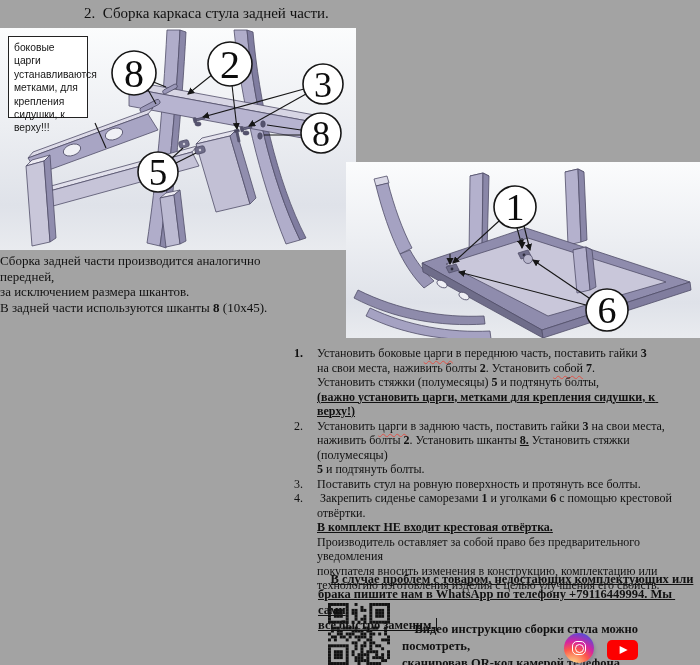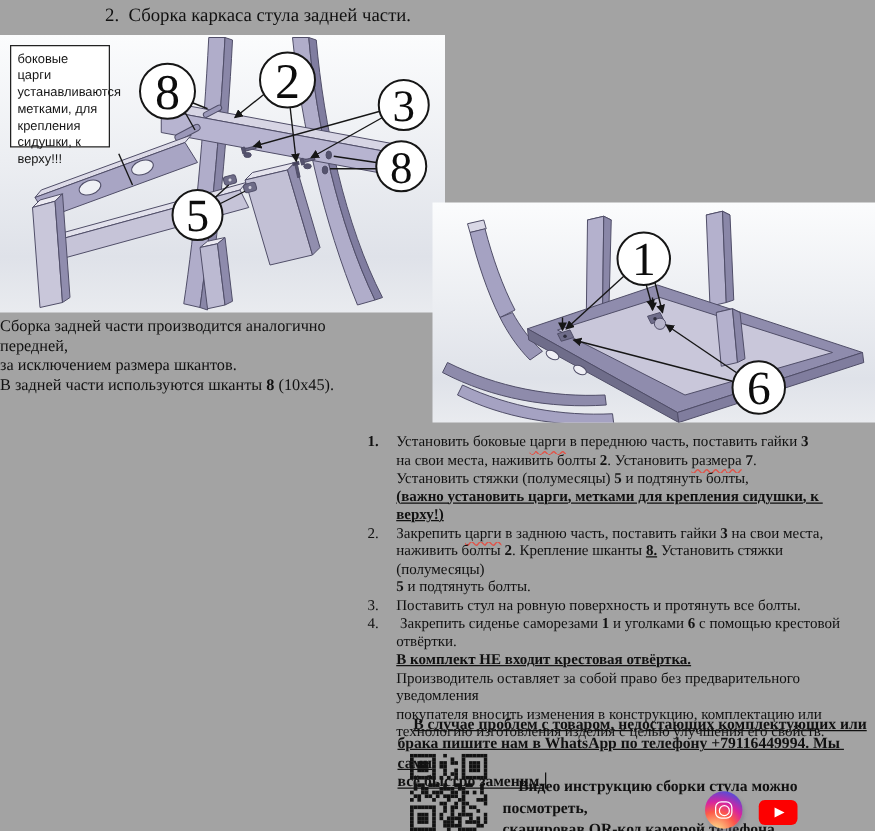--- a/index.html
+++ b/index.html
@@ -226,28 +226,28 @@
           <text class="conum" x="261" y="161" text-anchor="middle" font-size="38">6</text>
         </g>
       </g>
     </svg>
   </div>
 
   <ol class="instr">
     <li class="instr-item">
       <span class="instr-num"><span class="seg-b">1.</span></span>
       <span class="instr-text"><span class="seg-n">Установить боковые </span><span class="seg-sp">царги</span><span class="seg-n"> в переднюю часть, поставить гайки </span><span class="seg-b">3</span><span class="seg-n">
-на свои места, наживить болты </span><span class="seg-b">2</span><span class="seg-n">. Установить </span><span class="seg-sp">размера</span><span class="seg-n"> </span><span class="seg-b">7</span><span class="seg-n">.
+на свои места, наживить болты </span><span class="seg-b">2</span><span class="seg-n">. Установить </span><span class="seg-sp">собой</span><span class="seg-n"> </span><span class="seg-b">7</span><span class="seg-n">.
 Установить стяжки (полумесяцы) </span><span class="seg-b">5</span><span class="seg-n"> и подтянуть болты,
 </span><span class="seg-bu">(важно установить царги, метками для крепления сидушки, к верху!)</span></span>
     </li>
     <li class="instr-item">
       <span class="instr-num"><span class="seg-n">2.</span></span>
-      <span class="instr-text"><span class="seg-n">Закрепить </span><span class="seg-sp">царги</span><span class="seg-n"> в заднюю часть, поставить гайки </span><span class="seg-b">3</span><span class="seg-n"> на свои места,
-наживить болты </span><span class="seg-b">2</span><span class="seg-n">. Крепление шканты </span><span class="seg-bu">8.</span><span class="seg-n"> Установить стяжки (полумесяцы)
+      <span class="instr-text"><span class="seg-n">Установить </span><span class="seg-sp">царги</span><span class="seg-n"> в заднюю часть, поставить гайки </span><span class="seg-b">3</span><span class="seg-n"> на свои места,
+наживить болты </span><span class="seg-b">2</span><span class="seg-n">. Установить шканты </span><span class="seg-bu">8.</span><span class="seg-n"> Установить стяжки (полумесяцы)
 </span><span class="seg-b">5</span><span class="seg-n"> и подтянуть болты.</span></span>
     </li>
     <li class="instr-item">
       <span class="instr-num"><span class="seg-n">3.</span></span>
       <span class="instr-text"><span class="seg-n">Поставить стул на ровную поверхность и протянуть все болты.</span></span>
     </li>
     <li class="instr-item">
       <span class="instr-num"><span class="seg-n">4.</span></span>
       <span class="instr-text"><span class="seg-n"> Закрепить сиденье саморезами </span><span class="seg-b">1</span><span class="seg-n"> и уголками </span><span class="seg-b">6</span><span class="seg-n"> с помощью крестовой
 отвёртки.

